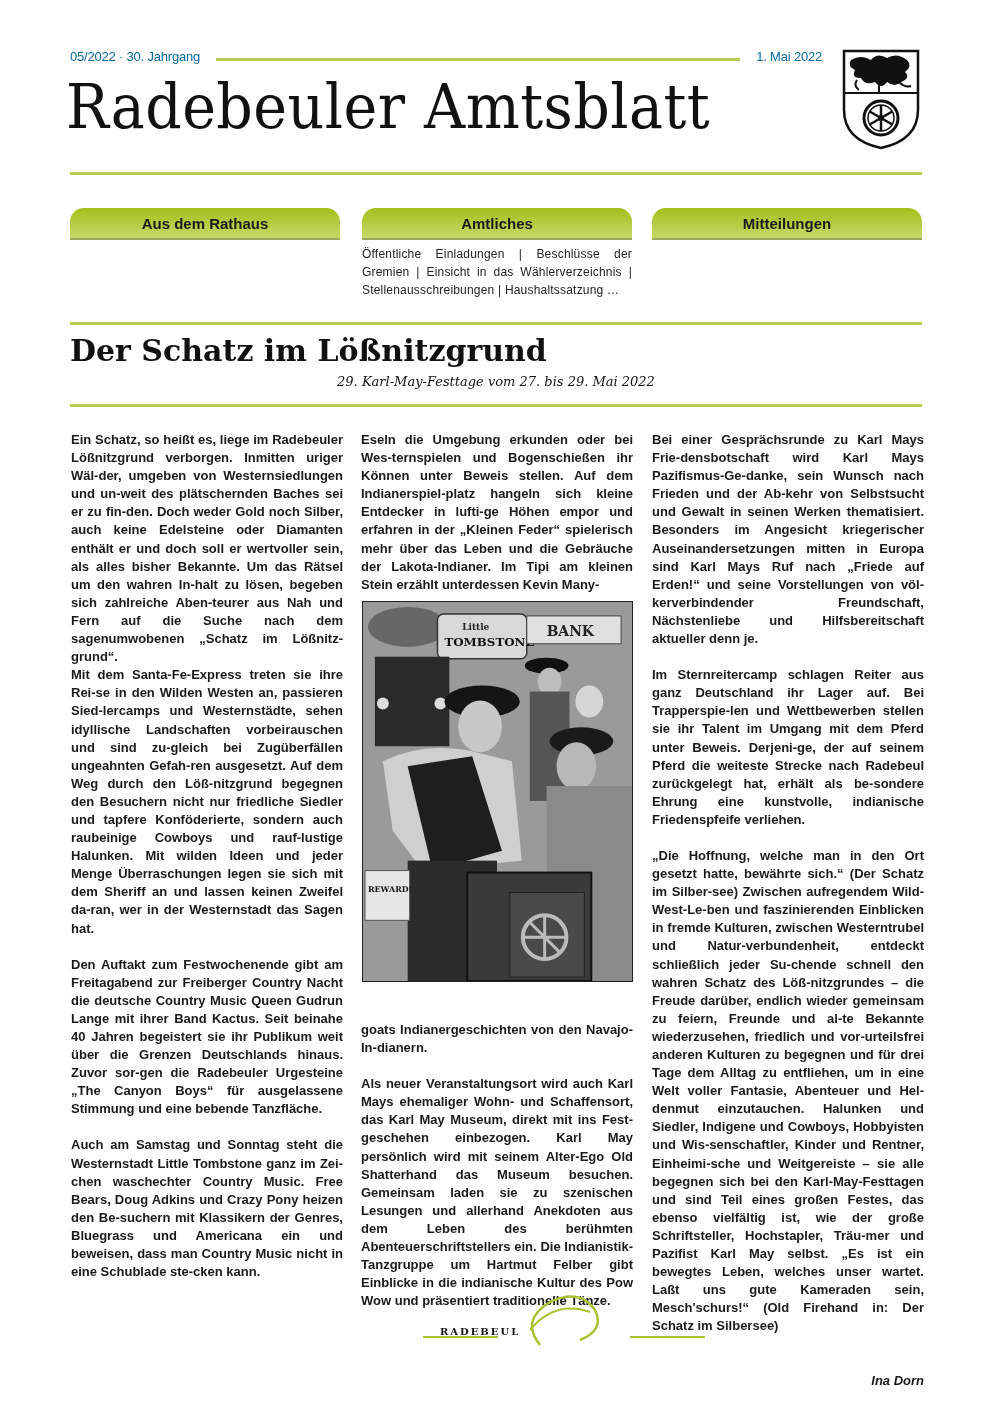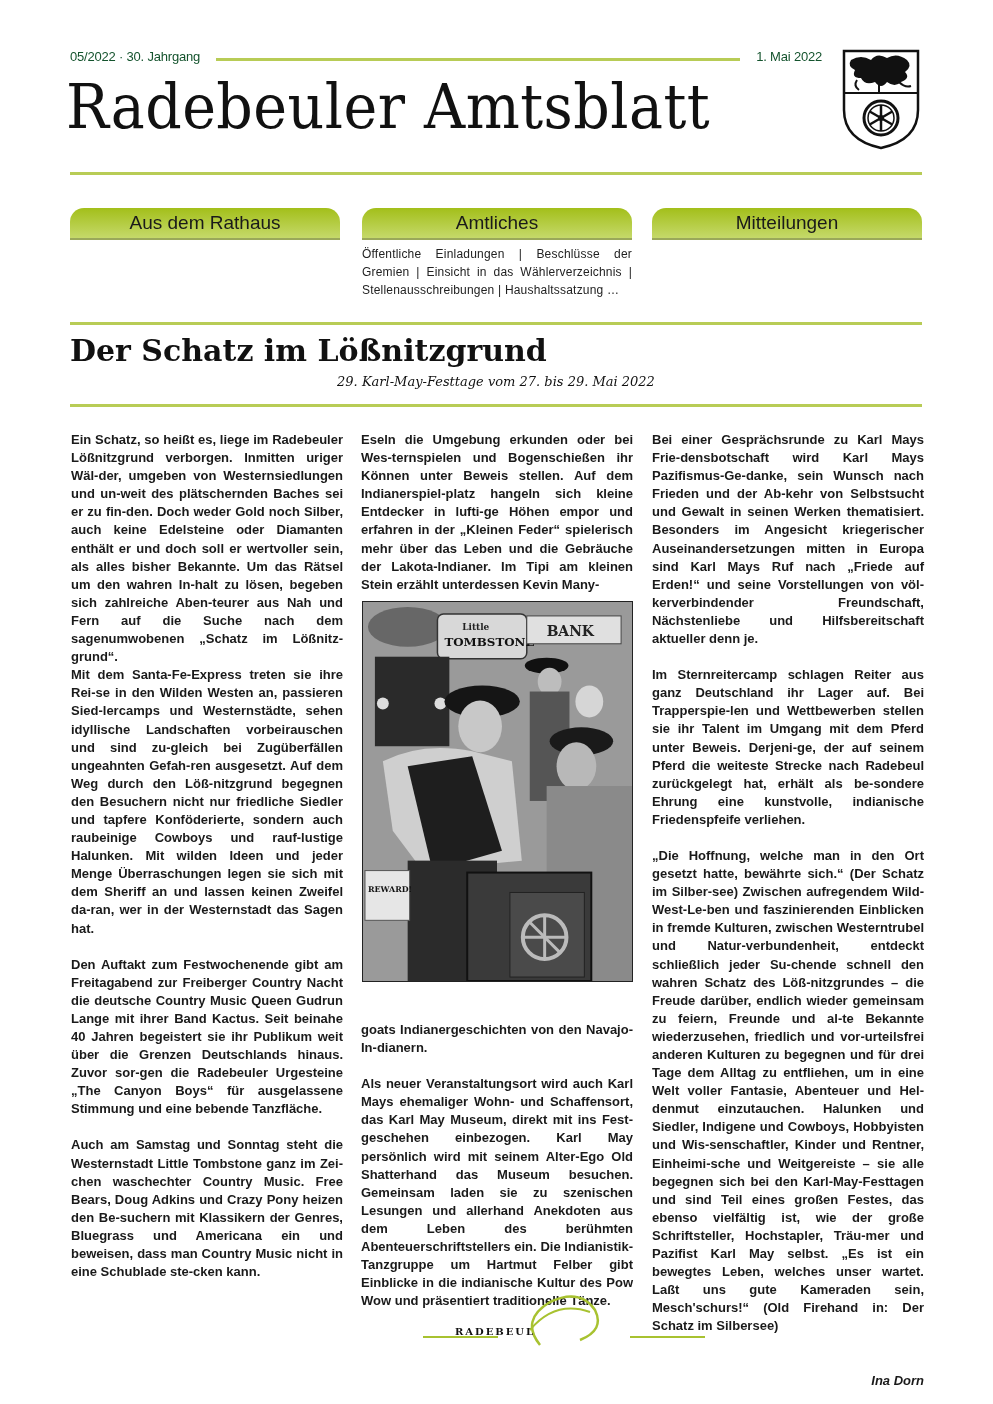--- a/index.html
+++ b/index.html
@@ -1,46 +1,46 @@
 <!DOCTYPE html>
 <html><head>
   <meta charset="utf-8">
   <style>
     * { box-sizing: border-box; margin: 0; padding: 0; }
     html, body { width: 993px; height: 1404px; background: #ffffff; overflow: hidden; }
     body { position: relative; font-family: "DejaVu Sans", sans-serif; color: #111; }
 
-    .meta-row { position: absolute; top: 46px; left: 70px; width: 752px; height: 20px; display: flex; align-items: center; font-size: 13px; font-family: "Liberation Sans", sans-serif; color: #14532d; letter-spacing: -0.2px; }
+    .meta-row { position: absolute; top: 46px; left: 70px; width: 752px; height: 20px; display: flex; align-items: center; font-size: 13px; font-family: "Liberation Sans", sans-serif; color: #0369a1; letter-spacing: -0.2px; }
     .meta-row .rule { flex: 1; height: 3px; background: #b8cc56; margin: 6px 16px 0 16px; }
 
     .masthead { position: absolute; top: 76px; left: 66px; font-family: "DejaVu Serif", serif; font-size: 62px; font-weight: normal; letter-spacing: 0.5px; color: #111; line-height: 1; transform: scaleX(0.92); transform-origin: left center; }
 
     .crest { position: absolute; top: 48px; left: 841px; width: 80px; height: 102px; }
 
     .rule-full { position: absolute; left: 70px; width: 852px; height: 3px; background: #b8cc56; }
 
     .category { position: absolute; top: 208px; width: 270px; }
-    .category .tab { height: 32px; border-radius: 14px 14px 0 0; background: linear-gradient(to bottom, #a3bf1a 0%, #c5d96a 100%); display: flex; align-items: center; justify-content: center; font-family: "Liberation Sans", sans-serif; font-weight: normal; font-size: 19px; color: #1a1a1a; border-bottom: 2px solid #9aa85a; }
+    .category .tab { height: 32px; border-radius: 14px 14px 0 0; background: linear-gradient(to bottom, #a3bf1a 0%, #c5d96a 100%); display: flex; align-items: center; justify-content: center; font-family: "Liberation Sans", sans-serif; font-weight: bold; font-size: 15px; color: #1a1a1a; border-bottom: 2px solid #9aa85a; }
     .category .desc { margin-top: 5px; font-family: "Liberation Sans", sans-serif; font-size: 12px; line-height: 18px; color: #222; text-align: justify; letter-spacing: 0.2px; }
 
     .headline { position: absolute; top: 333px; left: 70px; width: 852px; text-align: left; font-family: "DejaVu Serif", serif; font-size: 30px; color: #111; }
     .subheadline { position: absolute; top: 374px; left: 70px; width: 852px; text-align: center; font-family: "DejaVu Serif", serif; font-style: italic; font-size: 13px; color: #111; }
 
     .col { position: absolute; width: 272px; font-family: "Liberation Sans", sans-serif; font-size: 13px; line-height: 18.1px; color: #1a1a1a; text-align: justify; hyphens: manual; font-weight: bold; }
     .col p { margin: 0; }
     .col p.gap { margin-top: 18px; }
     .col .author { text-align: right; font-style: italic; margin-top: 36px; }
 
     .photo { position: absolute; top: 601px; left: 362px; width: 271px; height: 381px; border: 1px solid #222; overflow: hidden; background: linear-gradient(180deg, #bdbdbd 0%, #8a8a8a 30%, #555 60%, #3a3a3a 100%); }
     .photo svg { width: 100%; height: 100%; display: block; }
 
     .footer-logo { position: absolute; top: 1290px; left: 70px; width: 852px; height: 60px; }
     .footer-logo .line-l { position: absolute; top: 46px; left: 353px; width: 75px; height: 2px; background: #a8c230; }
     .footer-logo .line-r { position: absolute; top: 46px; left: 560px; width: 75px; height: 2px; background: #a8c230; }
-    .footer-logo .word { position: absolute; top: 36px; left: 370px; width: 110px; text-align: center; font-family: "DejaVu Serif", serif; font-weight: bold; font-size: 10px; letter-spacing: 2px; color: #111; }
+    .footer-logo .word { position: absolute; top: 36px; left: 370px; width: 110px; text-align: left; font-family: "DejaVu Serif", serif; font-weight: bold; font-size: 10px; letter-spacing: 2px; color: #111; }
     .footer-logo svg { position: absolute; top: 0; left: 440px; width: 100px; height: 60px; }
   </style>
 </head>
 <body>
 
 <div class="meta-row">
   <span>05/2022 · 30. Jahrgang</span>
   <span class="rule"></span>
   <span>1. Mai 2022</span>
 </div>

